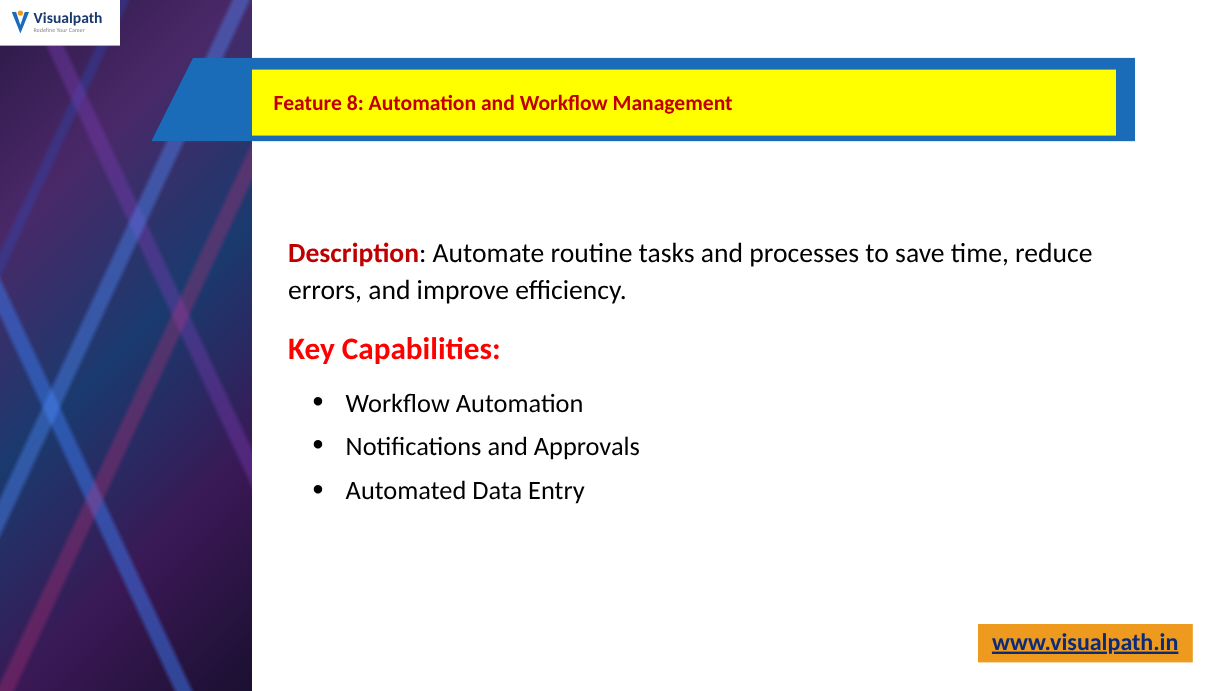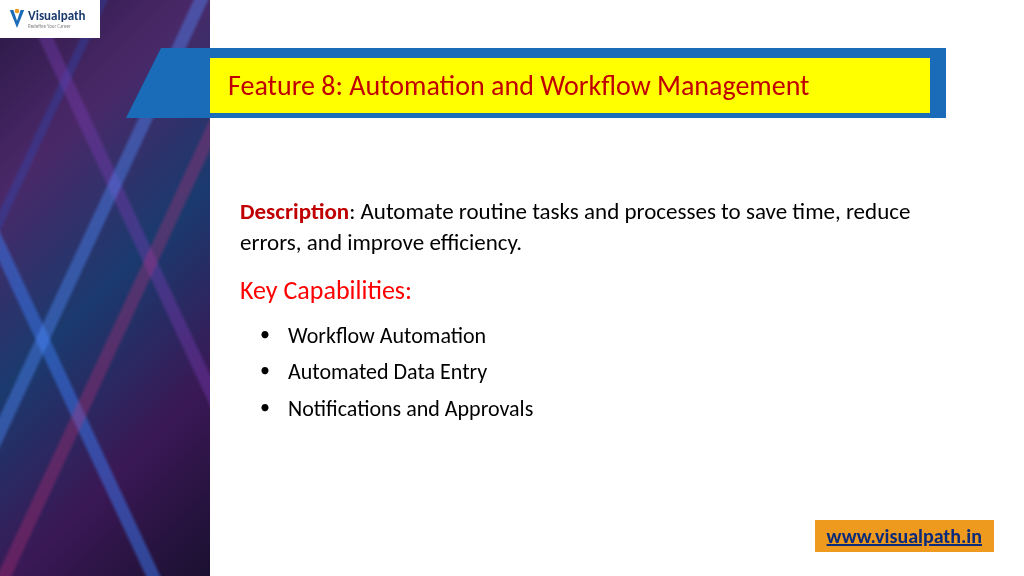--- a/index.html
+++ b/index.html
@@ -74,22 +74,22 @@
       left: 210px;
       top: 58px;
       width: 720px;
       height: 55px;
       background: #ffff00;
       display: flex;
       align-items: center;
       padding-left: 18px;
     }
     .title-text {
-      font-size: 28px;
-      font-weight: 400;
+      font-size: 18px;
+      font-weight: 700;
       color: #c00000;
     }
     .content {
       position: absolute;
       left: 240px;
       top: 160px;
       width: 720px;
     }
     .desc-line {
       font-size: 23px;
@@ -98,21 +98,21 @@
       margin-bottom: 16px;
       margin-top: 36px;
     }
     .desc-label {
       color: #c00000;
       font-weight: 700;
     }
     .key-cap {
       font-size: 26px;
       color: #ff0000;
-      font-weight: 400;
+      font-weight: 700;
       margin-bottom: 12px;
     }
     .bullets {
       list-style: none;
       padding-left: 20px;
     }
     .bullets li {
       font-size: 22px;
       color: #000;
       line-height: 1.65;
@@ -162,20 +162,20 @@
   <span class="title-text">Feature 8: Automation and Workflow Management</span>
 </div>
 
 <div class="content">
   <p class="desc-line">
     <span class="desc-label">Description</span><span>: Automate routine tasks and processes to save time, reduce errors, and improve efficiency.</span>
   </p>
   <div class="key-cap">Key Capabilities:</div>
   <ul class="bullets">
     <li>Workflow Automation</li>
+    <li>Notifications and Approvals</li>
     <li>Automated Data Entry</li>
-    <li>Notifications and Approvals</li>
   </ul>
 </div>
 
 <div class="link-box">
   <span class="link-text">www.visualpath.in</span>
 </div>
 
 </body></html>

